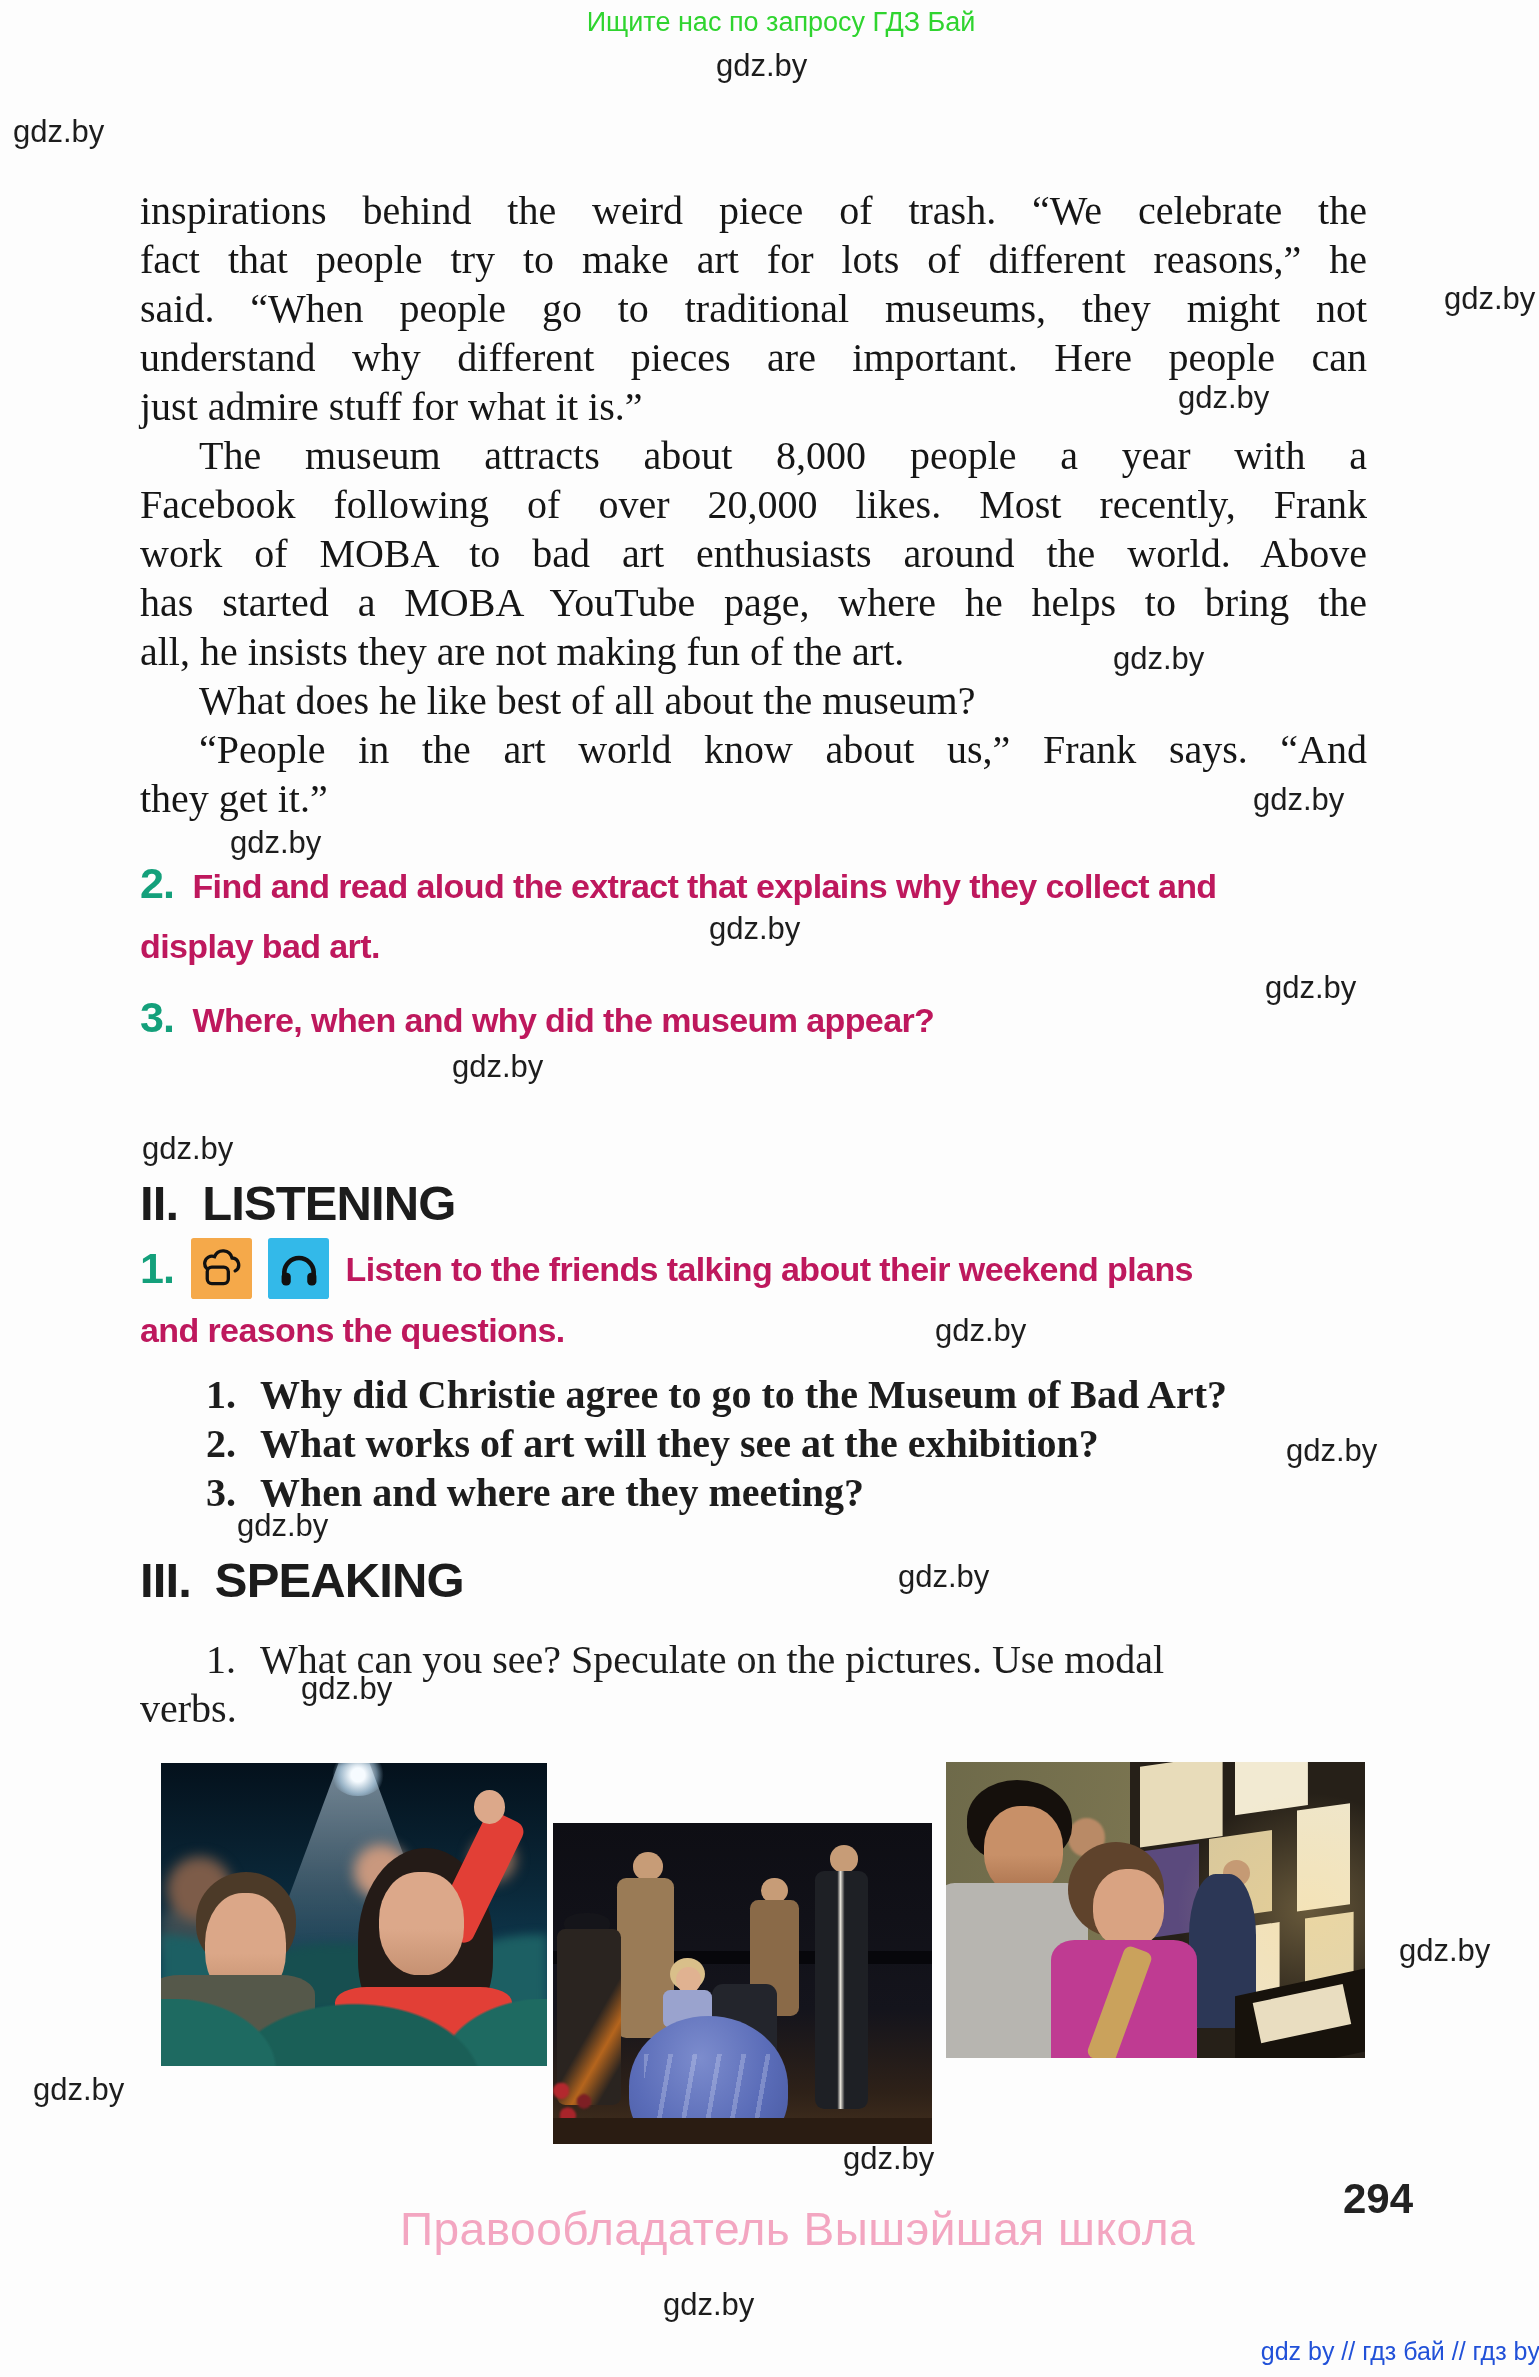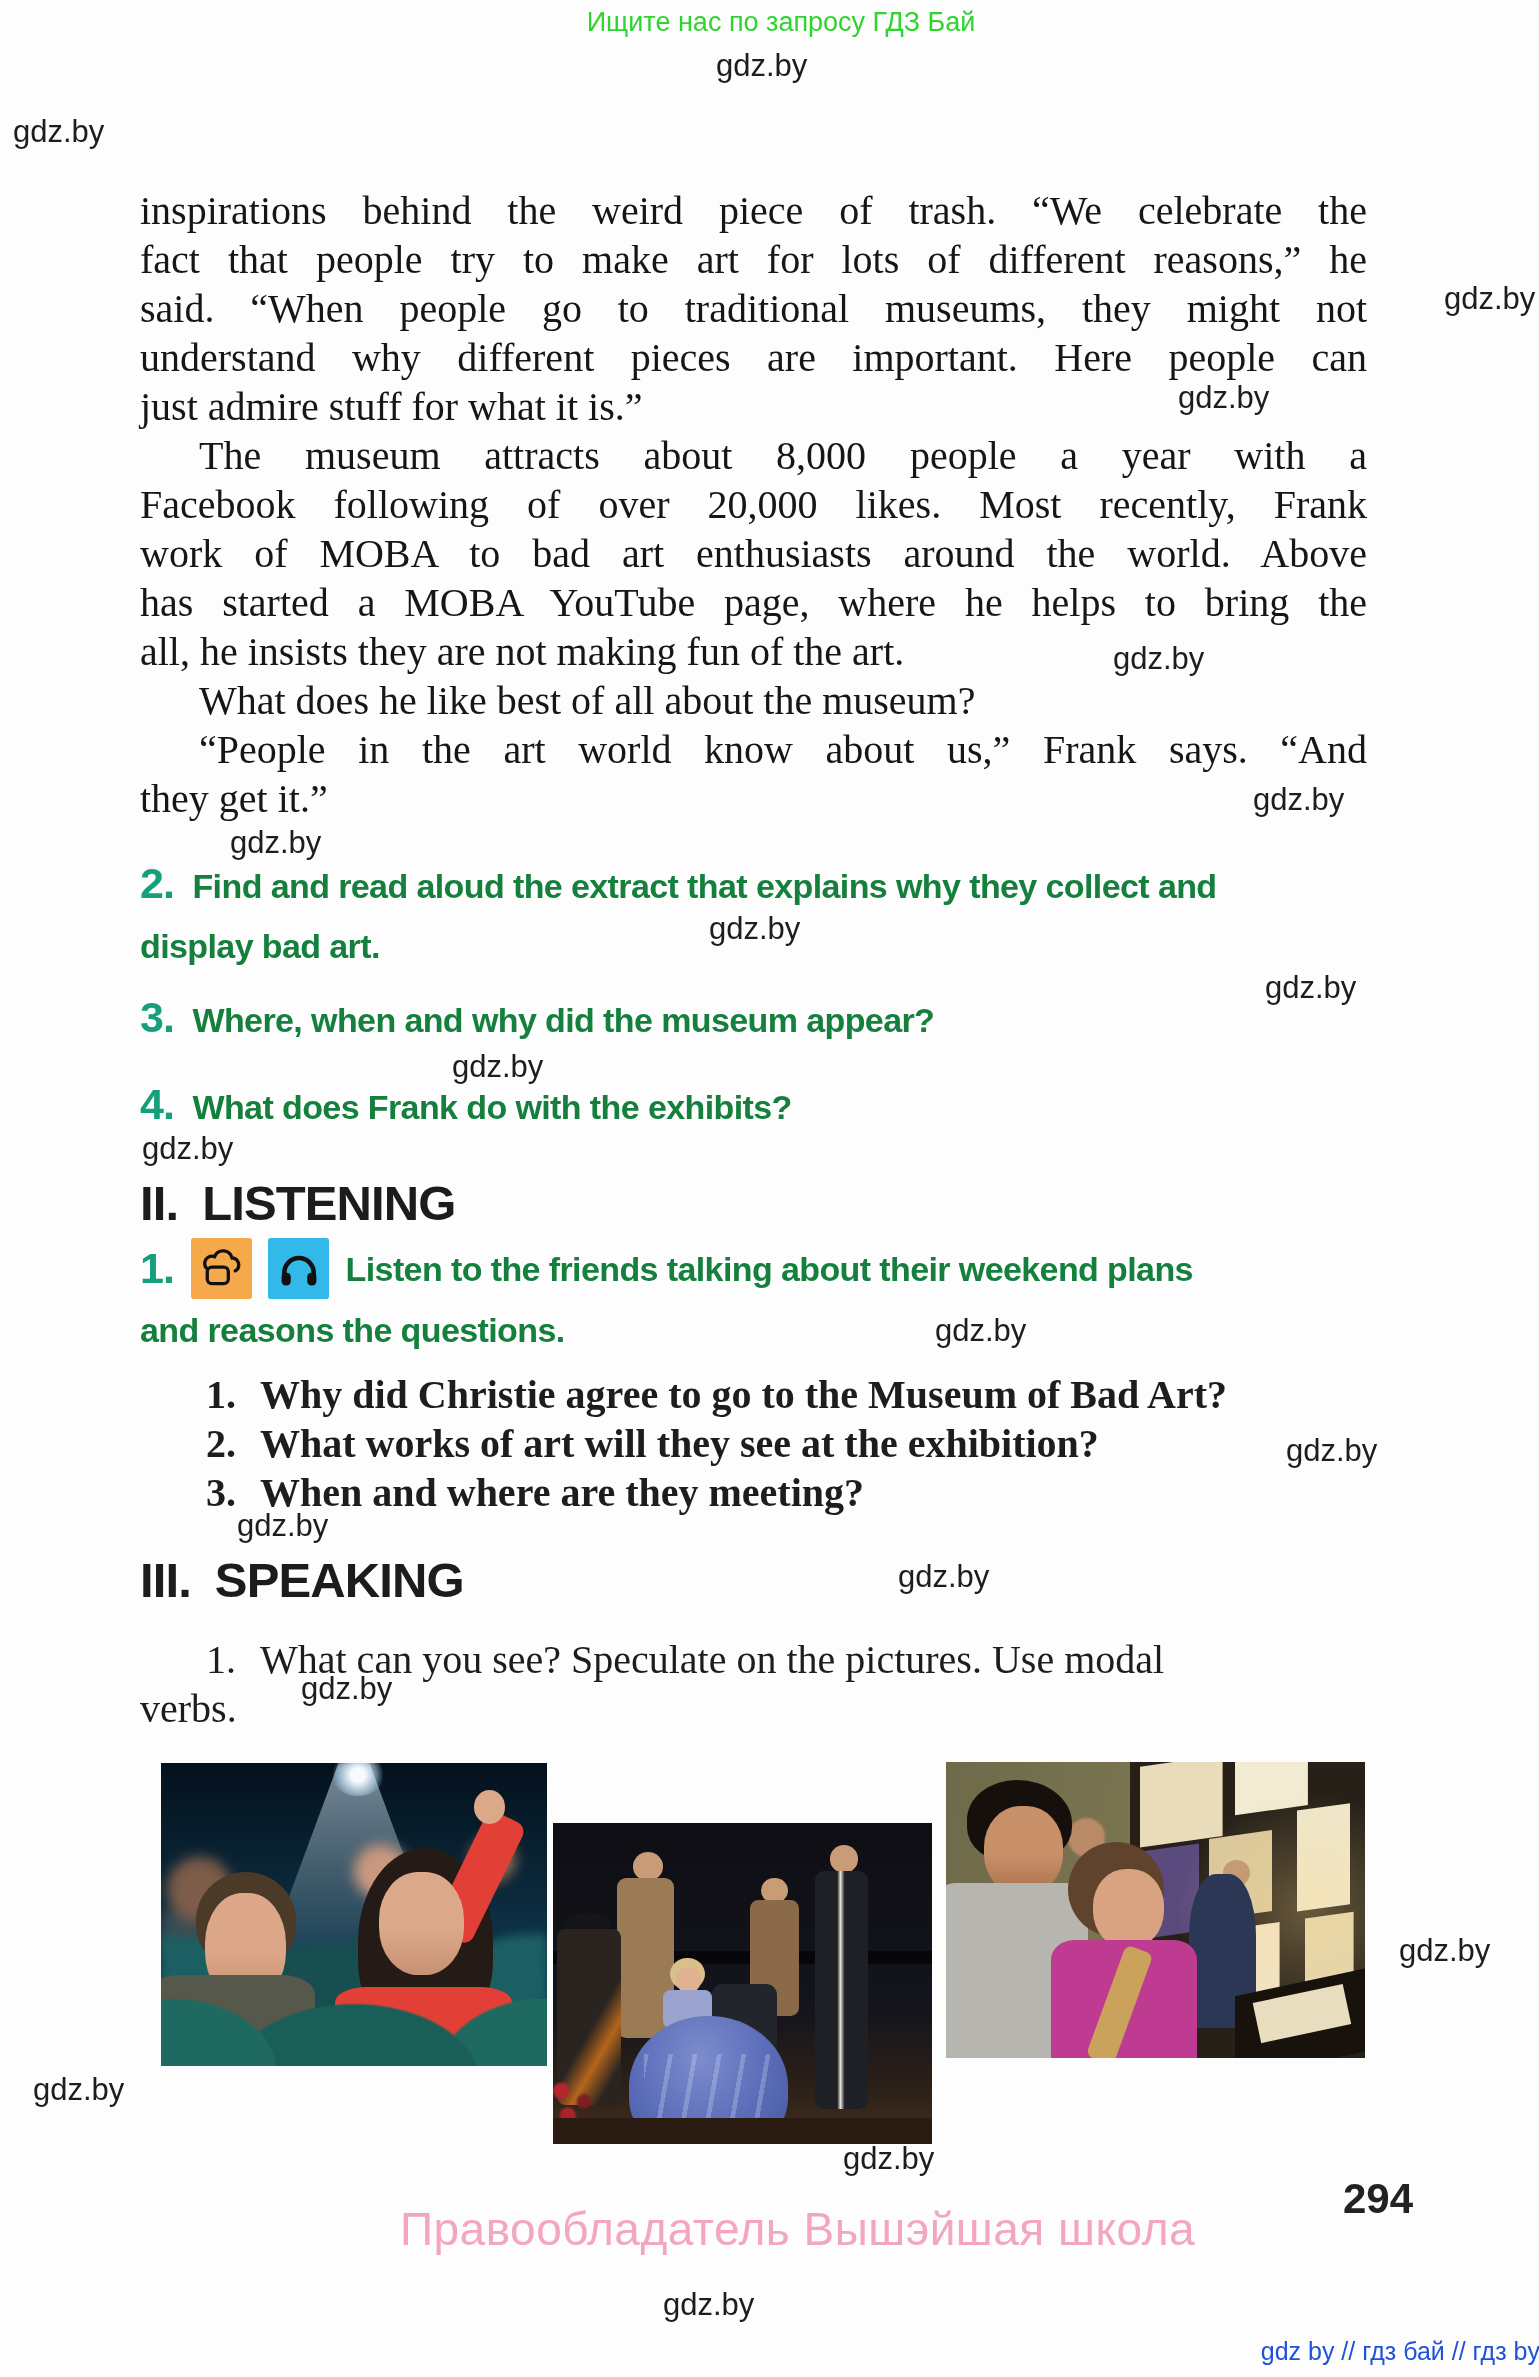--- a/index.html
+++ b/index.html
@@ -25,21 +25,21 @@
   .article{position:absolute;left:140px;top:186px;width:1227px;
            font-size:40px;line-height:49px;color:#161616;}
   .ln{text-align:justify;text-align-last:left;}
   .ln.j{text-align-last:justify;}
   .ln.ind{text-indent:59px;}
 
   
   .exnum{font-family:"Liberation Sans",sans-serif;font-weight:700;font-size:43px;
          color:#14a07b;letter-spacing:-0.9px;}
   .exbold{font-family:"Liberation Sans",sans-serif;font-weight:700;font-size:34px;
-          color:#15803d;letter-spacing:-0.6px;}
+          color:#be185d;letter-spacing:-0.6px;}
   .exblock{position:absolute;left:140px;width:1227px;line-height:44px;}
   .ex2{top:861px;} .ex3{top:995px;} .ex4{top:1082px;}
   .exnum-gap{margin-right:18.4px;}
   .exline2{margin-top:9.2px;}
 
   
   .sec{position:absolute;left:140px;font-family:"Liberation Sans",sans-serif;
        font-weight:800;font-size:49px;color:#1c1c1c;letter-spacing:-0.9px;}
   .sec-listening{top:1175px;} .sec-speaking{top:1552px;}
   .secnum{margin-right:24px;}
@@ -211,23 +211,20 @@
 
   <div class="exblock ex2">
     <span class="exnum exnum-gap">2.</span><span class="exbold">Find and read aloud the extract that explains why they collect and</span>
     <div class="exbold exline2">display bad art.</div>
   </div>
 
   <div class="exblock ex3">
     <span class="exnum exnum-gap">3.</span><span class="exbold">Where, when and why did the museum appear?</span>
   </div>
 
-  <div class="exblock ex4">
-    <span class="exnum exnum-gap">4.</span><span class="exbold">What does Frank do with the exhibits?</span>
-  </div>
 
   <div class="sec sec-listening">
     <span class="secnum">II.</span><span>LISTENING</span>
   </div>
 
   <div class="ls1">
     <div class="lsrow">
       <span class="exnum">1.</span>
       <span class="icosq ico-orange">
         <svg width="44" height="44" viewBox="0 0 48 48">

